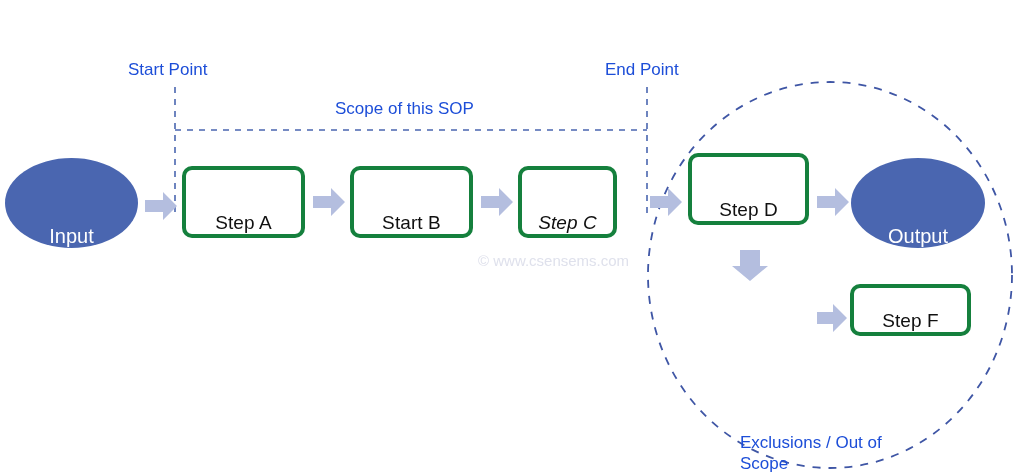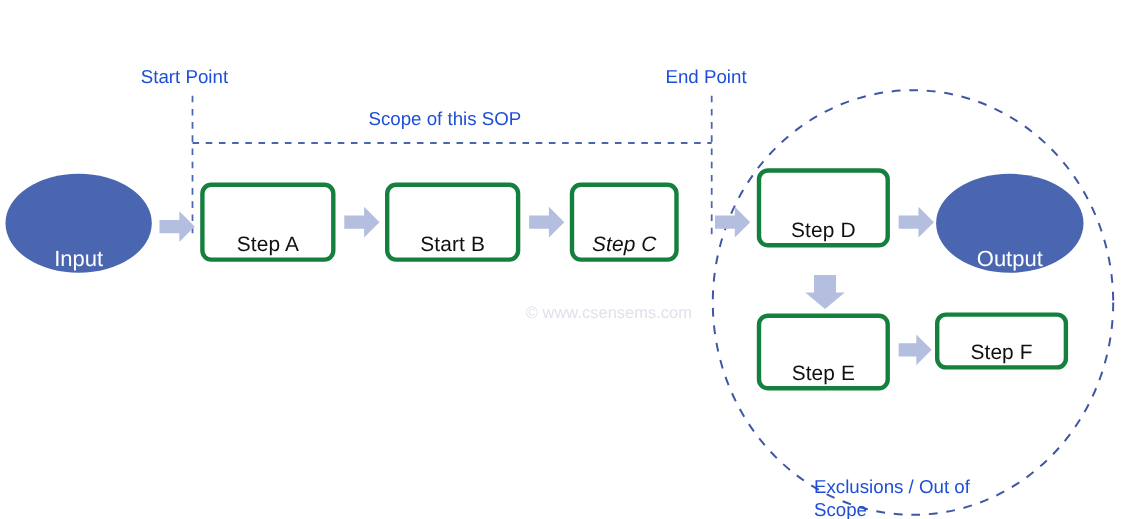--- a/index.html
+++ b/index.html
@@ -122,34 +122,31 @@
   </div>
 
   <div class="node step-box" style="left:688px; top:153px; width:121px; height:72px;">
     <span>Step D</span>
   </div>
 
   <div class="node terminator" style="left:851px; top:158px; width:134px; height:90px;">
     <span>Output</span>
   </div>
 
-  <div class="node step-box" style="left:688px; top:285px; width:121px; height:70px;">
-    <span>Step E</span>
-  </div>
 
   <div class="node step-box" style="left:850px; top:284px; width:121px; height:52px;">
     <span>Step F</span>
   </div>
 
   <div class="caption" style="left:128px; top:60px;">Start Point</div>
 
   <div class="caption" style="left:605px; top:60px;">End Point</div>
 
   <div class="caption" style="left:335px; top:99px;">Scope of this SOP</div>
 
   <div class="caption multiline" style="left:740px; top:392px; width:180px;">
     <span>Exclusions / Out of</span><br>
     <span>Scope</span>
   </div>
 
-  <div class="watermark" style="left:478px; top:252px;margin-top:24px;">© www.csensems.com</div>
+  <div class="watermark" style="left:478px; top:252px;">© www.csensems.com</div>
 
 </div>
 
 </body></html>

